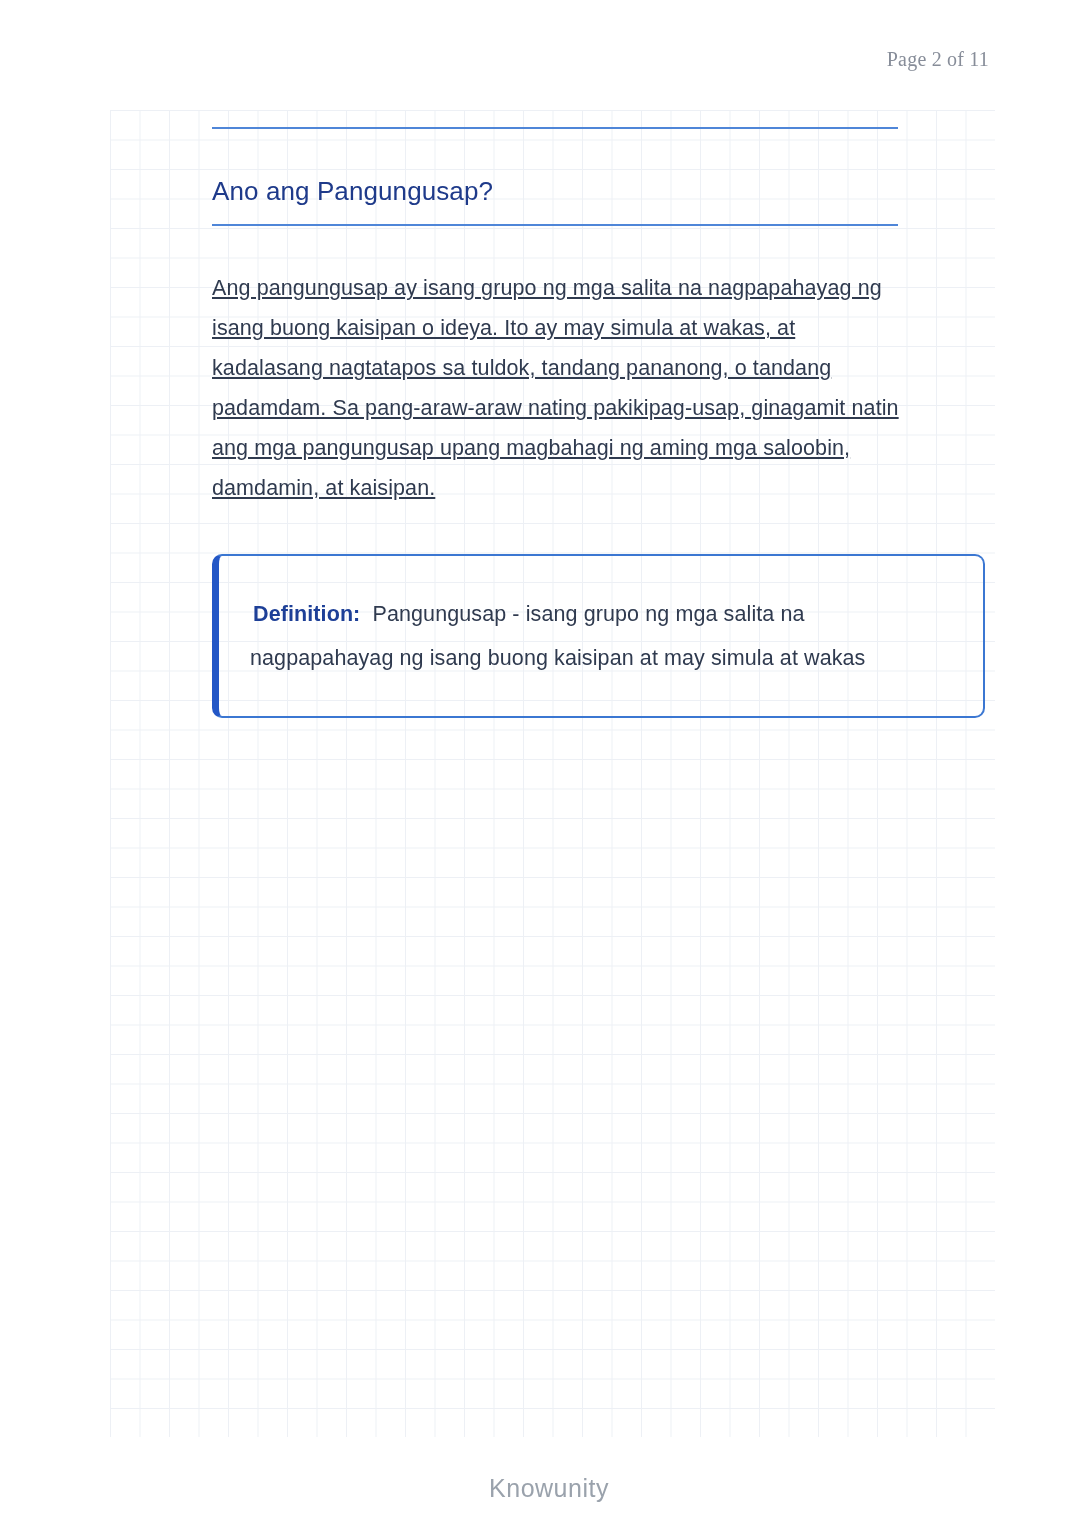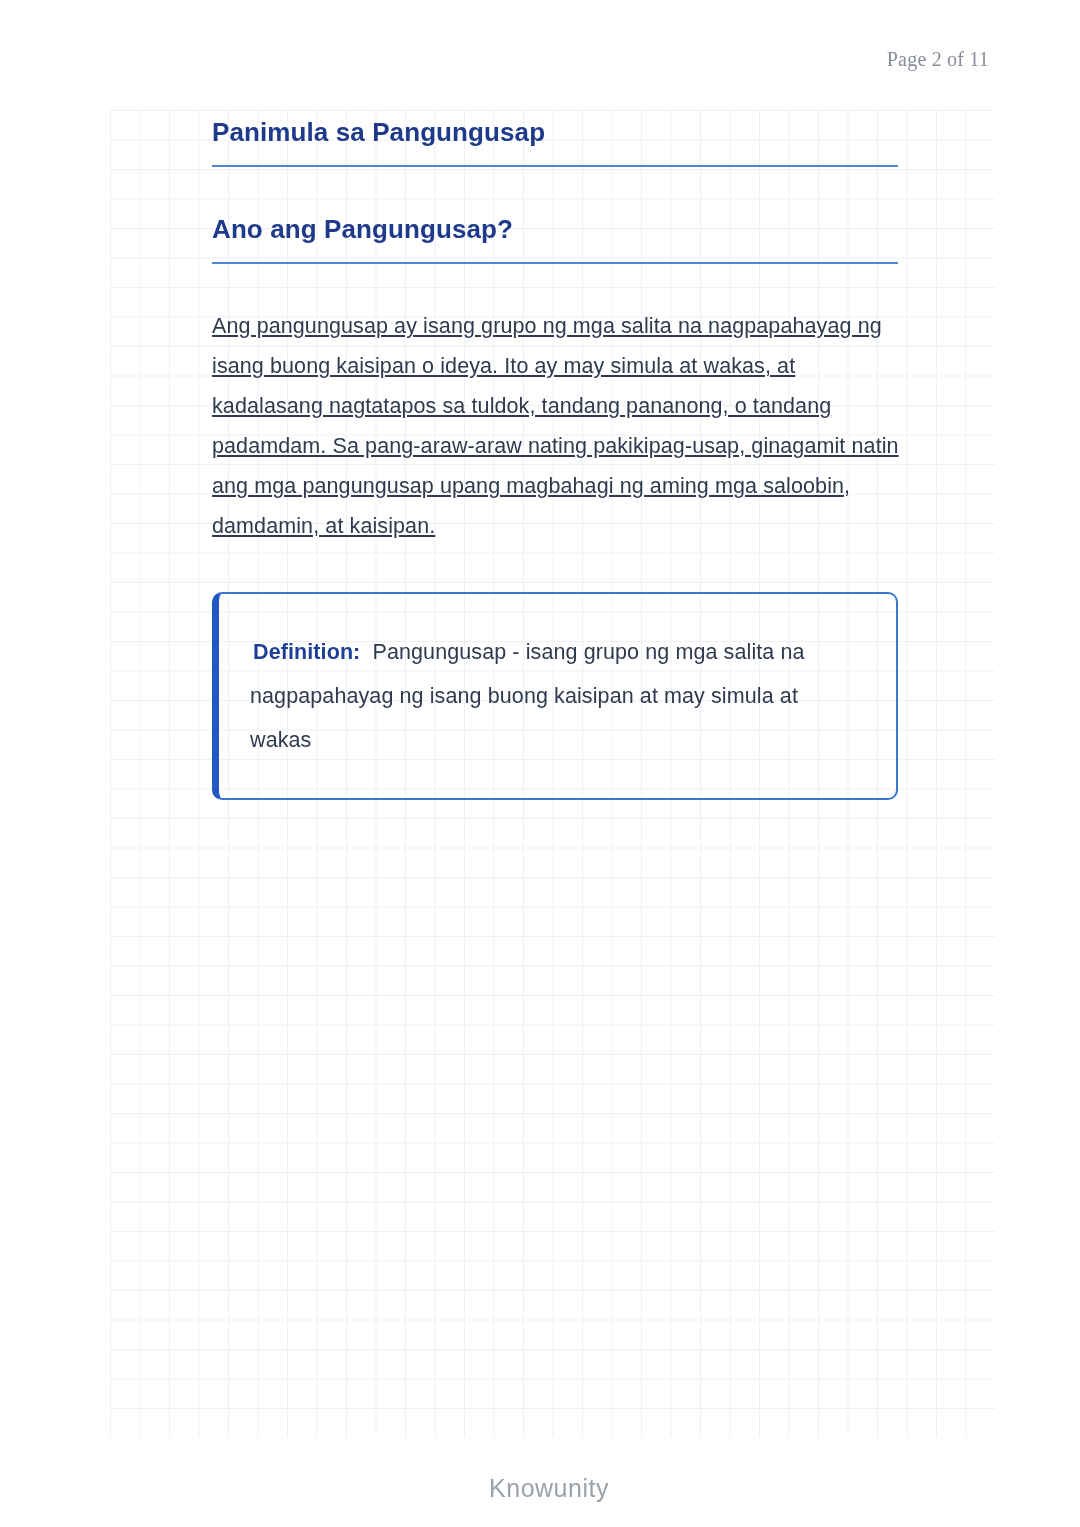--- a/index.html
+++ b/index.html
@@ -63,38 +63,38 @@
   .title-underline {
     margin-top: 17px;
     width: 686px;
     height: 0;
     border-top: 2px solid #4f86d8;
   }
 
   .subsection-title {
     margin-top: 47px;
     font-size: 26px;
-    font-weight: bold;
+    font-weight: normal;
     color: #1e3a8a;
     letter-spacing: 0.1px;
   }
 
   .body-paragraph {
     margin-top: 42px;
     width: 688px;
     font-size: 21.5px;
     line-height: 40px;
     color: #2f3a4f;
     letter-spacing: 0.1px;
     text-decoration: underline;
   }
 
   .definition-callout {
     margin-top: 46px;
-    width: 686px;
+    width: 773px;
     border: 2px solid #3b77d2;
     border-left: 7px solid #2357c6;
     border-radius: 10px;
     padding: 33px 34px 33px 28px;
     background: transparent;
   }
 
   .definition-text {
     font-size: 21.5px;
     line-height: 44px;
@@ -122,21 +122,20 @@
 <body>
 
 <div class="page">
 
   <div class="page-indicator">Page 2 of 11</div>
 
   <div class="grid-paper"></div>
 
   <div class="content">
 
-    <div class="section-title">Panimula sa Pangungusap</div>
 
     <div class="title-underline"></div>
 
     <div class="subsection-title">Ano ang Pangungusap?</div>
 
     <div class="title-underline"></div>
 
     <p class="body-paragraph">Ang pangungusap ay isang grupo ng mga salita na nagpapahayag ng isang buong kaisipan o ideya. Ito ay may simula at wakas, at kadalasang nagtatapos sa tuldok, tandang pananong, o tandang padamdam. Sa pang-araw-araw nating pakikipag-usap, ginagamit natin ang mga pangungusap upang magbahagi ng aming mga saloobin, damdamin, at kaisipan.</p>
 
     <div class="definition-callout">

